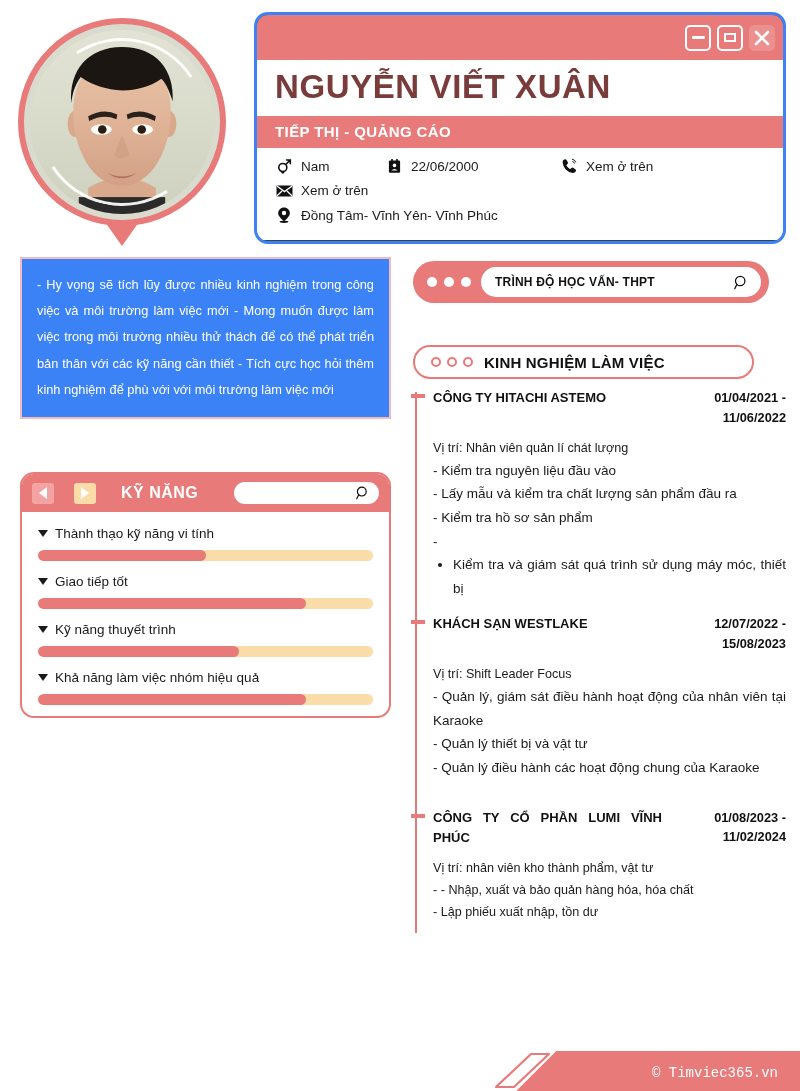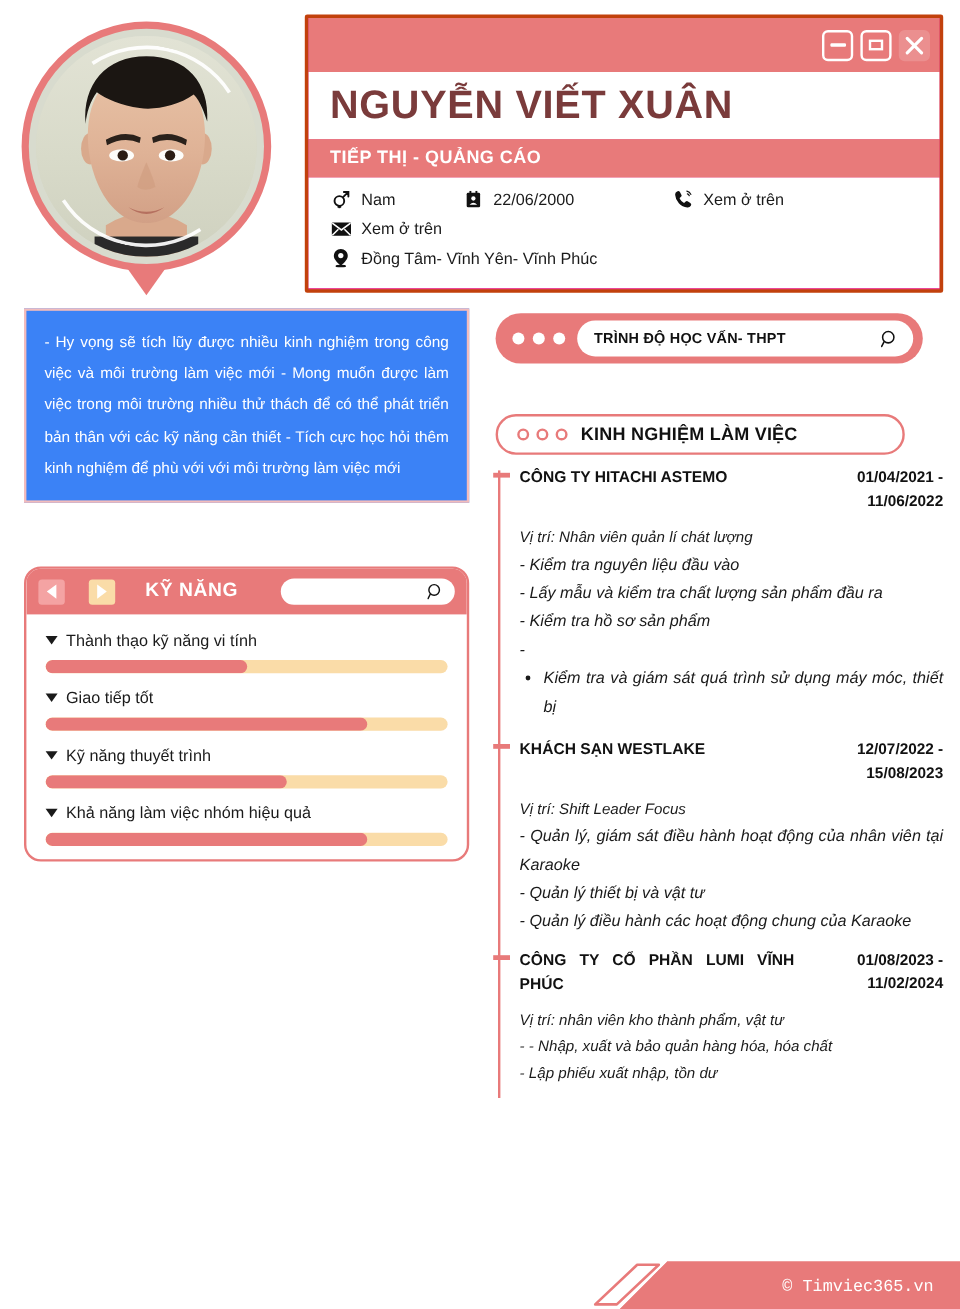--- a/index.html
+++ b/index.html
@@ -41,22 +41,22 @@
     transform: translateX(-50%);
     width: 0; height: 0;
     border-left: 17px solid transparent;
     border-right: 17px solid transparent;
     border-top: 24px solid #E87A7A;
   }
 
   
   .header-card {
     position: absolute; left: 254px; top: 12px; width: 532px; height: 232px;
-    border: 3px solid #c2410c; border-radius: 2px;
-    background: #ec4899; overflow: hidden;
+    border: 3px solid #3b82f6; border-radius: 14px;
+    background: #404040; overflow: hidden;
   }
   .titlebar {
     height: 45px; background: #E87A7A;
     display: flex; align-items: center; justify-content: flex-end;
     padding-right: 8px; gap: 6px;
   }
   .win-btn {
     width: 26px; height: 26px; border-radius: 5px;
     display: flex; align-items: center; justify-content: center;
     color: #fff;
@@ -166,21 +166,21 @@
   }
   .exp-top { display: flex; align-items: flex-start; }
   .exp-company {
     font-size: 13px; font-weight: 700; color: #111; flex: 1;
     text-align: justify; text-justify: inter-word; line-height: 1.55; padding-right: 8px;
   }
   .exp-dates {
     font-size: 12.8px; font-weight: 700; color: #111; width: 116px;
     text-align: right; line-height: 1.55; flex-shrink: 0;
   }
-  .exp-body { margin-top: 9px; font-style: italic; }
+  .exp-body { margin-top: 9px; }
   .exp-body .ln {
     font-size: 13.5px; color: #1a1a1a; line-height: 1.75;
     text-align: justify; text-justify: inter-word;
   }
   .exp-body .ln.sm { font-size: 12.6px; }
   .exp-body .ln.bulleted {
     list-style: disc; margin-left: 20px; display: list-item;
   }
 
   
@@ -443,21 +443,21 @@
         <div class="exp-dates">12/07/2022 - 15/08/2023</div>
       </div>
       <div class="exp-body">
         <div class="ln sm">Vị trí: Shift Leader Focus</div>
         <div class="ln">- Quản lý, giám sát điều hành hoạt động của nhân viên tại Karaoke</div>
         <div class="ln">- Quản lý thiết bị và vật tư</div>
         <div class="ln">- Quản lý điều hành các hoạt động chung của Karaoke</div>
       </div>
     </div>
 
-    <div class="exp-item" style="margin-top:10px;">
+    <div class="exp-item" style="margin-top:28px;">
       <span class="tl-marker"></span>
       <div class="exp-top">
         <div class="exp-company">CÔNG TY CỔ PHẦN LUMI VĨNH PHÚC</div>
         <div class="exp-dates">01/08/2023 - 11/02/2024</div>
       </div>
       <div class="exp-body">
         <div class="ln sm">Vị trí: nhân viên kho thành phẩm, vật tư</div>
         <div class="ln sm"> - - Nhập, xuất và bảo quản hàng hóa, hóa chất</div>
         <div class="ln sm">- Lập phiếu xuất nhập, tồn dư</div>
       </div>

